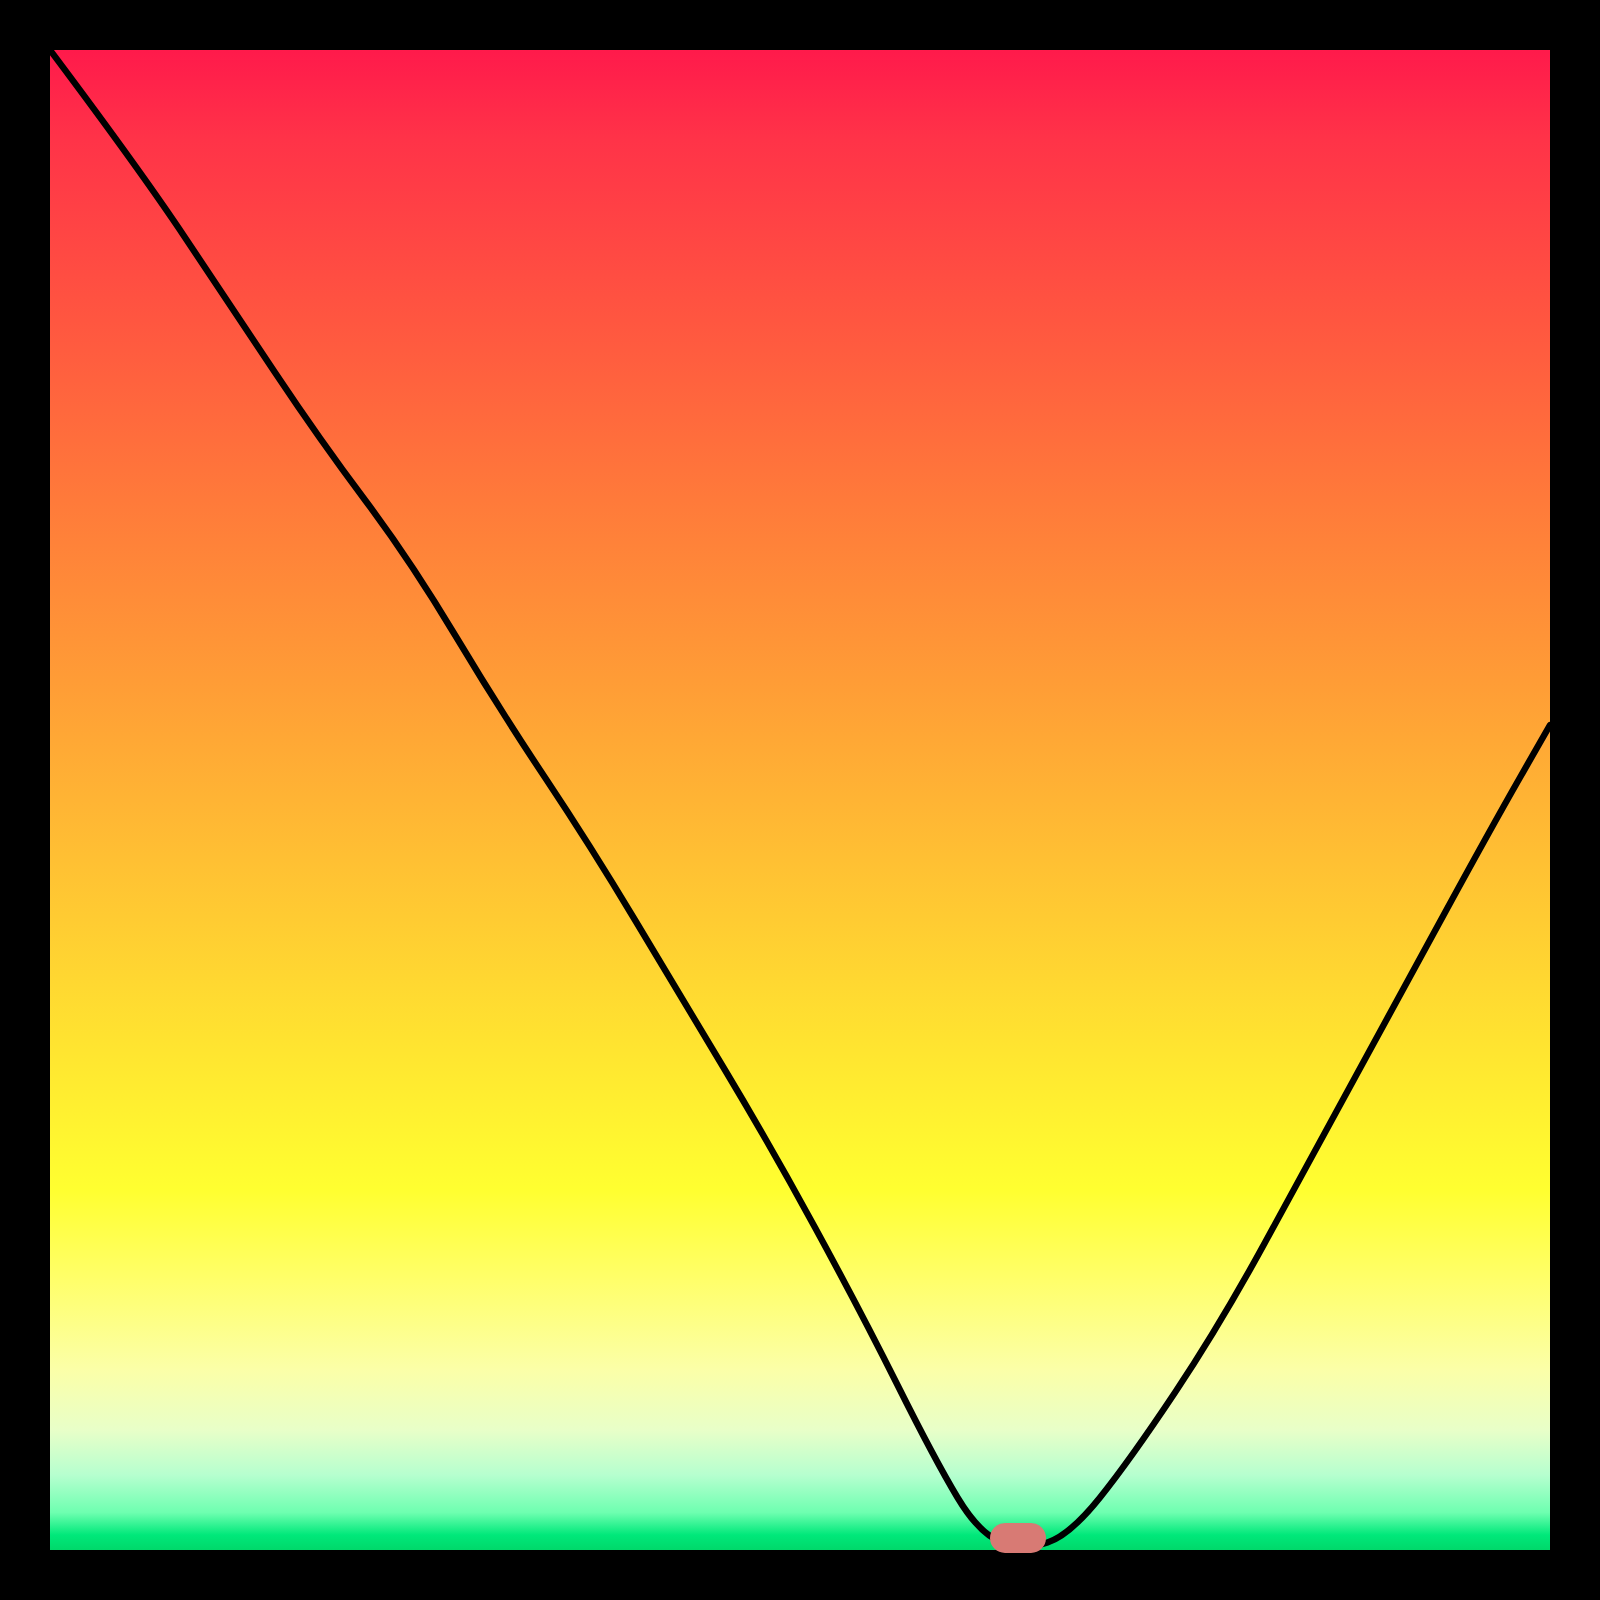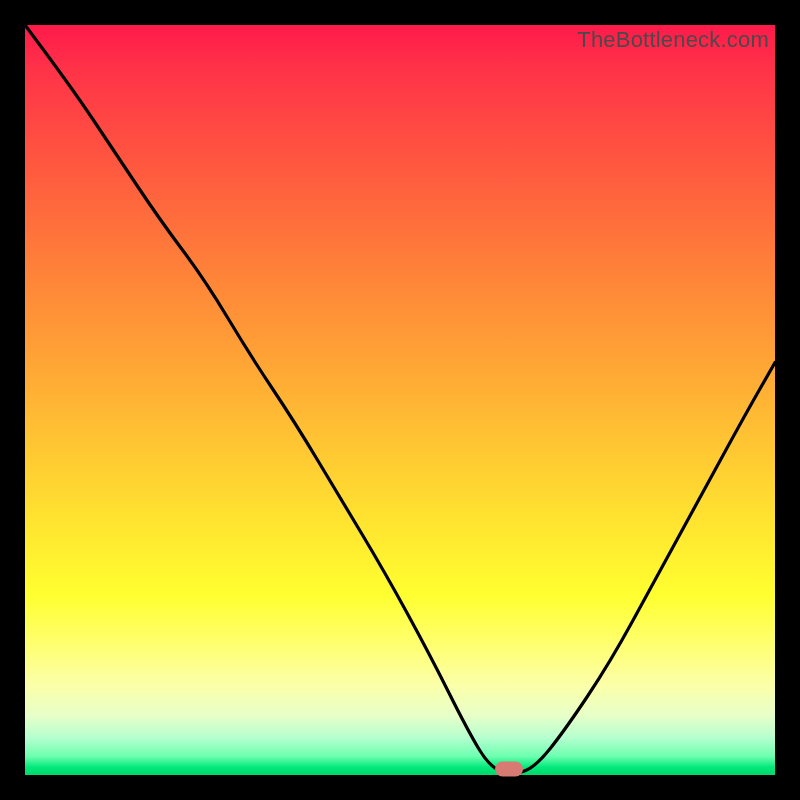--- a/index.html
+++ b/index.html
@@ -73,21 +73,20 @@
     transform: translate(-50%, -50%);
   }
 </style>
 </head>
 <body>
 
 <div class="frame">
 
   <div class="plot-area">
 
-    <div class="watermark">TheBottleneck.com</div>
 
     <svg class="curve-svg" viewBox="0 0 750 750" preserveAspectRatio="none">
       <path id="curve-path" class="curve-path" d="M 0 0 Q 45 60 67.5 93.75 Q 90 127.5 112.5 161.25 Q 135 195 157.5 225 Q 180 255 202.5 292.5 Q 225 329.99999999999994 247.5 363.75 Q 270 397.5 292.5 435 Q 315 472.5 337.5 510 Q 360 547.5 382.5 588.75 Q 405 630 423.75 667.5 Q 442.5 705 453.75 723.75 Q 465 742.5 476.25 746.25 Q 487.5 750 498.75 746.25 Q 510.00000000000006 742.5 525 723.75 Q 540 705 562.5 671.25 Q 585 637.5 607.5 596.25 Q 630 555 652.5 513.75 Q 675 472.5 697.5 431.25 Q 720 390 735 363.75 T 750 337.49999999999994"></path>
     </svg>
 
     <div id="marker" class="marker" style="left: 483.75px; top: 744px;"></div>
 
   </div>
 </div>
 

